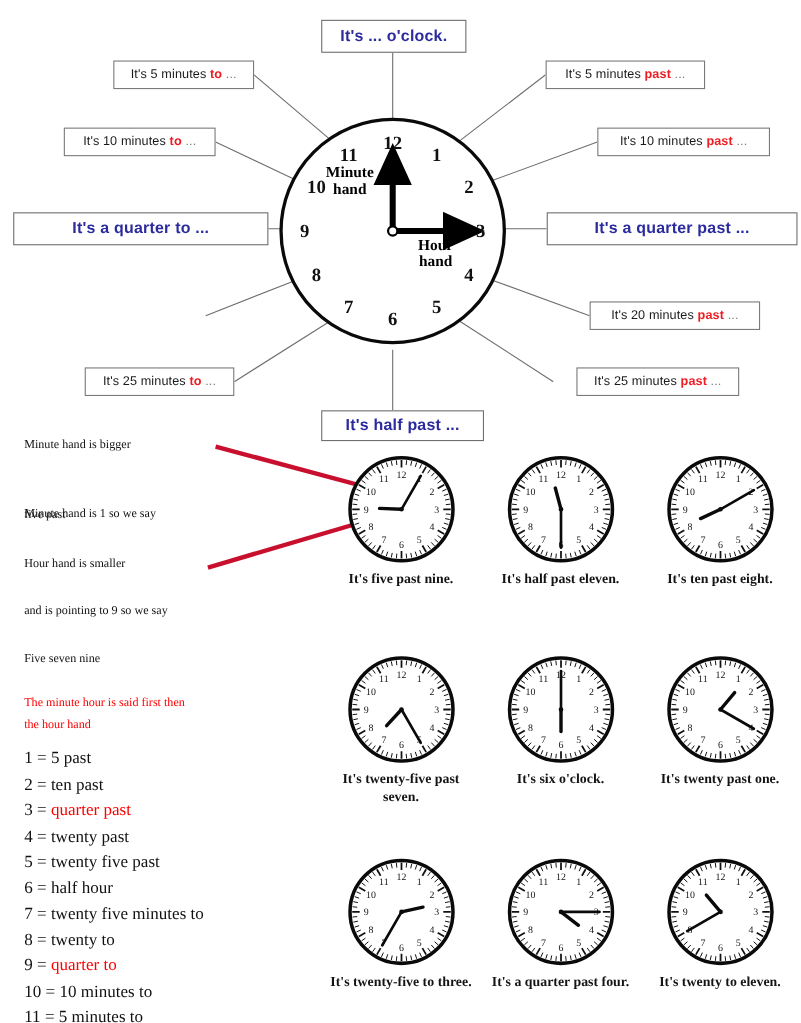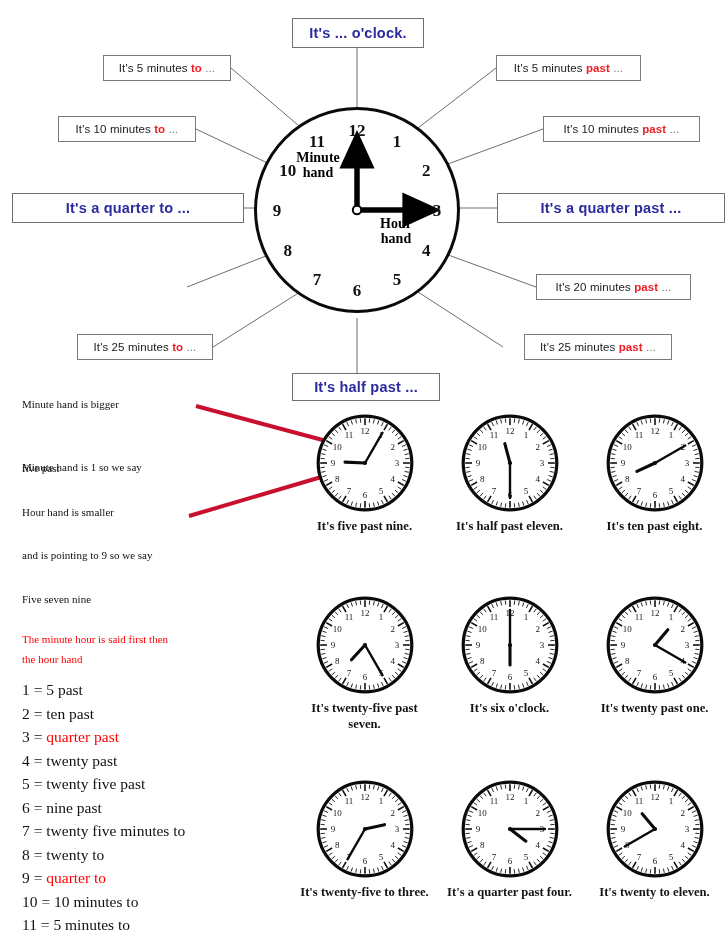--- a/index.html
+++ b/index.html
@@ -274,21 +274,21 @@
   <div class="expl" style="left:22px; top:592px; width:250px;">Five seven nine</div>
   <div class="expl red" style="left:22px; top:632px; width:262px;">The minute hour is said first then</div>
   <div class="expl red" style="left:22px; top:652px; width:262px;">the hour hand</div>
 
   <div id="list">
       <div class="ln"><span>1 = </span><span>5 past</span></div>
       <div class="ln"><span>2 = </span><span>ten past</span></div>
       <div class="ln"><span>3 = </span><span class="hl">quarter past</span></div>
       <div class="ln"><span>4 = </span><span>twenty past</span></div>
       <div class="ln"><span>5 = </span><span>twenty five past</span></div>
-      <div class="ln"><span>6 = </span><span>nine past</span></div>
+      <div class="ln"><span>6 = </span><span>half hour</span></div>
       <div class="ln"><span>7 = </span><span>twenty five minutes to</span></div>
       <div class="ln"><span>8 = </span><span>twenty to</span></div>
       <div class="ln"><span>9 = </span><span class="hl">quarter to</span></div>
       <div class="ln"><span>10 = </span><span>10 minutes to</span></div>
       <div class="ln"><span>11 = </span><span>5 minutes to</span></div>
     </div>
 
   <svg id="red-arrows" viewBox="0 0 728 930">
     <defs>
       <marker id="rah" markerWidth="6" markerHeight="6" refX="2.8" refY="3" orient="auto">

